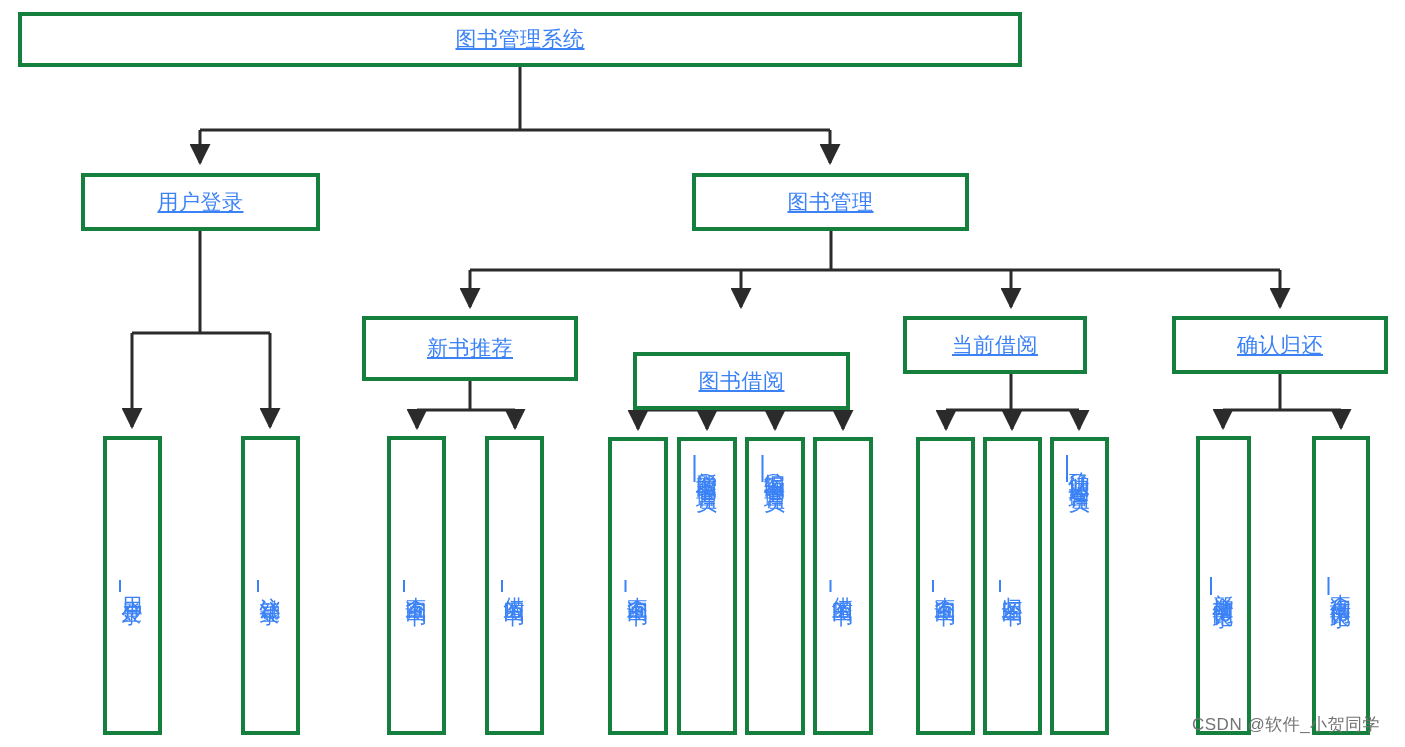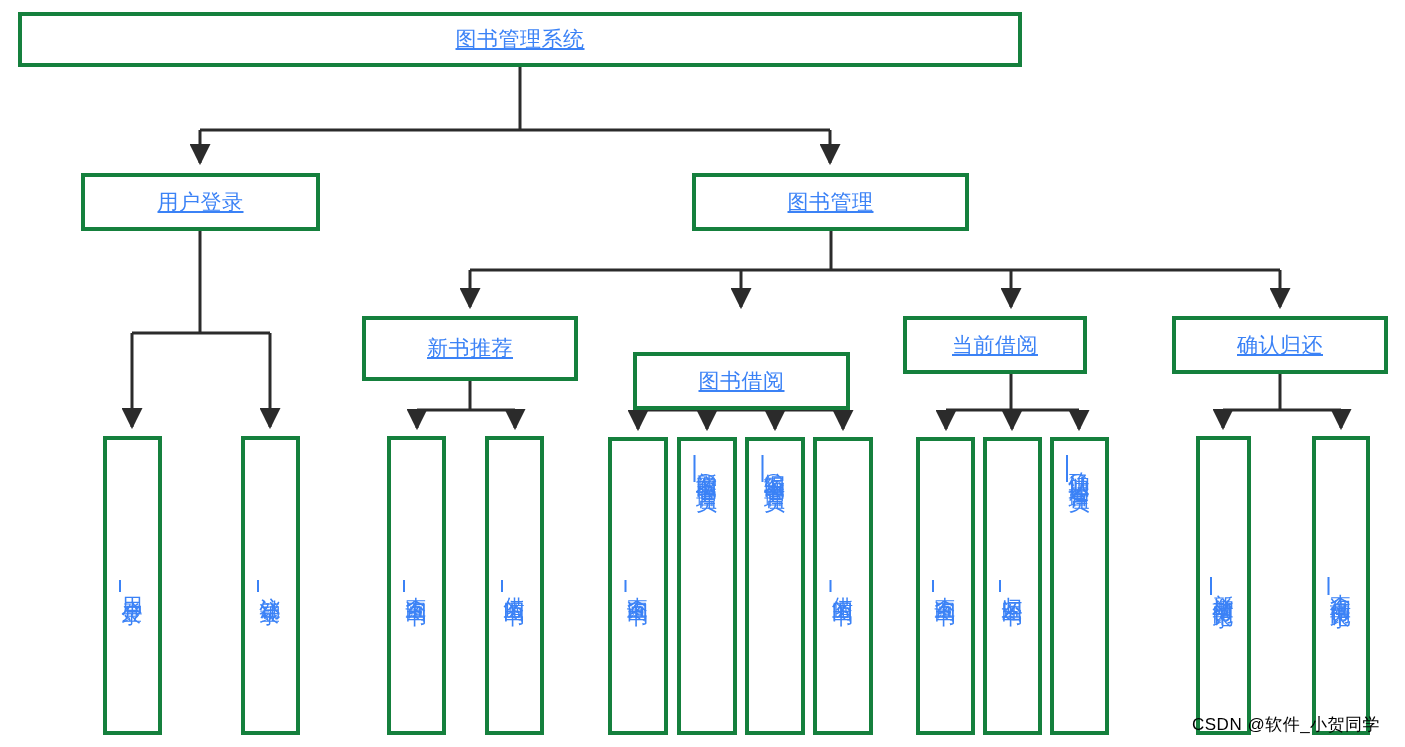--- a/index.html
+++ b/index.html
@@ -61,21 +61,21 @@
   }
   .node.vert.centered {
     align-items: center;
     padding-top: 0;
   }
   .watermark {
     position: absolute;
     left: 1192px;
     top: 713px;
     font-size: 17px;
-    color: #000000;
+    color: #737373;
     white-space: nowrap;
     letter-spacing: 0.5px;
   }
 </style>
 </head>
 <body>
 
 <div id="diagram-root">
 
   <svg class="connectors" viewBox="0 0 1405 747" xmlns="http://www.w3.org/2000/svg">

